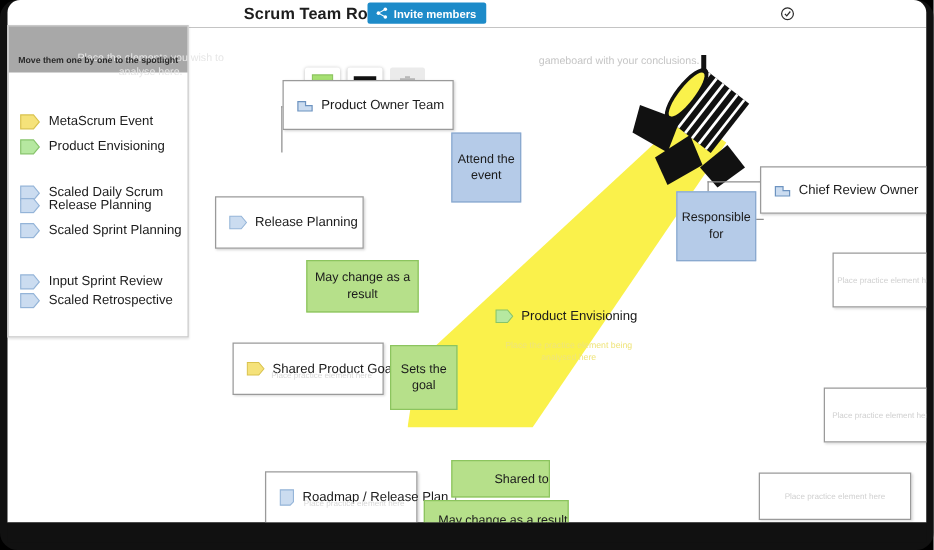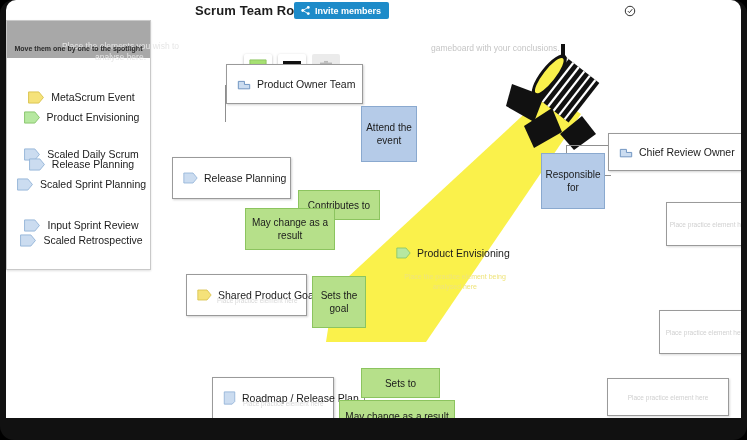--- a/index.html
+++ b/index.html
@@ -72,21 +72,20 @@
     text-align:center;font-size:8.5px;color:#e6e6e6;line-height:10.5px;margin-left:42px;
   }
   #sidebar-head-sub{
     position:absolute;left:4px;top:24px;width:135px;
     text-align:center;font-size:7px;font-weight:bold;color:#2b2b2b;
   }
   .side-item{
     position:absolute;left:8px;width:132px;height:20px;
     display:flex;align-items:center;gap:6px;
     cursor:pointer;
-    justify-content:center;
   }
   .side-item .tag{flex:0 0 auto;display:block;}
   .side-item .lbl{
     font-size:10.5px;color:#1b1b1b;white-space:nowrap;
   }
 
   
   #cone{
     position:absolute;left:320px;top:70px;width:300px;height:250px;
     pointer-events:none;
@@ -137,21 +136,21 @@
     background:#ffffff;border:1px solid #9a9a9a;
     box-shadow:1px 1px 2px rgba(0,0,0,.15);
     display:flex;align-items:center;justify-content:center;
     cursor:pointer;
   }
   .phbox span{font-size:6.5px;color:#d0d0d0;white-space:nowrap;}
 
   
   .note{
     position:absolute;
-    display:flex;align-items:center;justify-content:center;
+    display:flex;align-items:center;justify-content:flex-end;
     text-align:center;
     font-size:10px;color:#1b1b1b;line-height:13px;
     cursor:pointer;
   }
   .note.green{
     background:#b6e08a;border:1px solid #8cc45f;
   }
   .note.blue{
     background:#b5cbe8;border:1px solid #8aa9cf;
   }
@@ -301,34 +300,31 @@
     </div>
 
     <div class="note blue" style="left:355px;top:84px;width:54px;height:54px;">
       <span>Attend the event</span>
     </div>
 
     <div class="note blue" style="left:535px;top:131px;width:62px;height:54px;">
       <span>Responsible for</span>
     </div>
 
-    <div class="note green" style="left:292px;top:168px;width:80px;height:28px;">
-      <span>Contributes to</span>
-    </div>
 
     <div class="note green" style="left:239px;top:186px;width:88px;height:40px;">
       <span>May change as a result</span>
     </div>
 
     <div class="note green" style="left:306px;top:254px;width:52px;height:50px;">
       <span>Sets the goal</span>
     </div>
 
     <div class="note green" style="left:355px;top:346px;width:77px;height:28px;">
-      <span>Sets to</span>
+      <span>Shared to</span>
     </div>
 
     <div class="note green" style="left:333px;top:378px;width:114px;height:30px;">
       <span>May change as a result</span>
     </div>
 
     <div id="focus-el">
       <svg width="15" height="12" viewBox="0 0 18 14">
         <polygon points="1,1 12,1 17,7 12,13 1,13" fill="#b6e8a0" stroke="#86c46a" stroke-width="1"></polygon>
       </svg>

